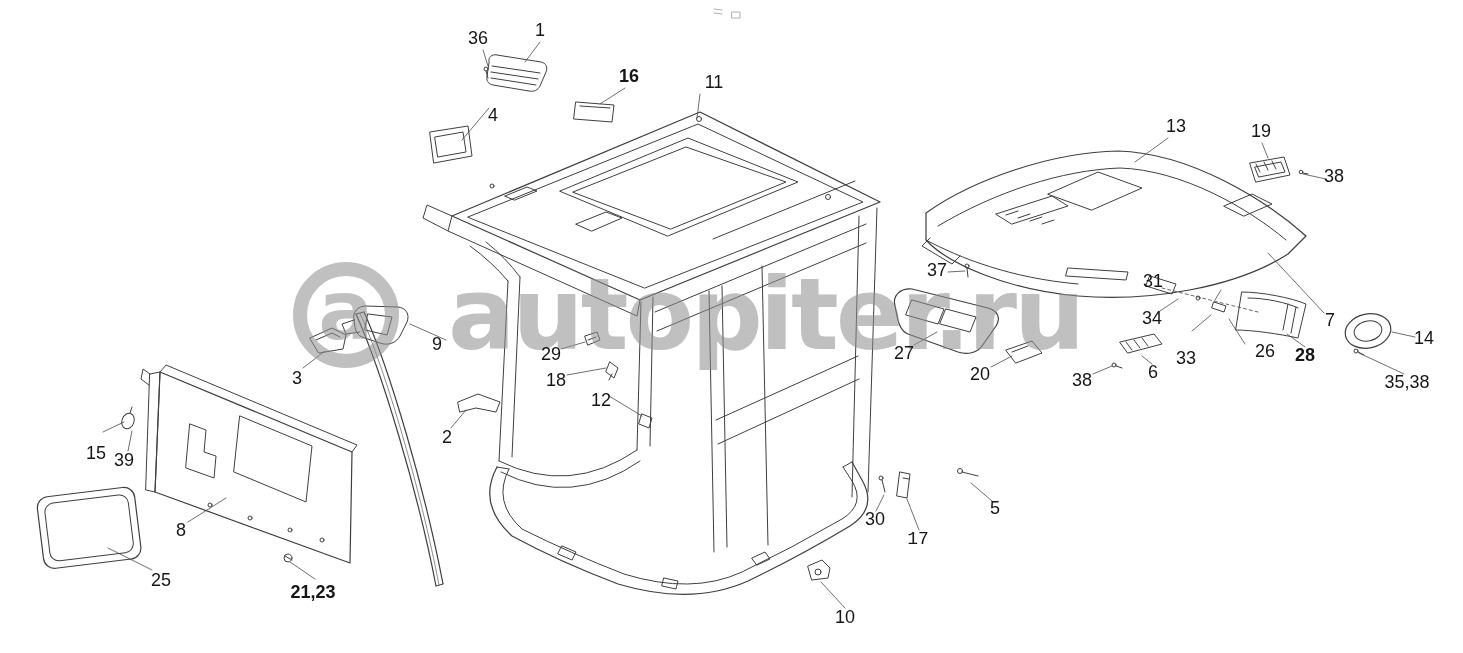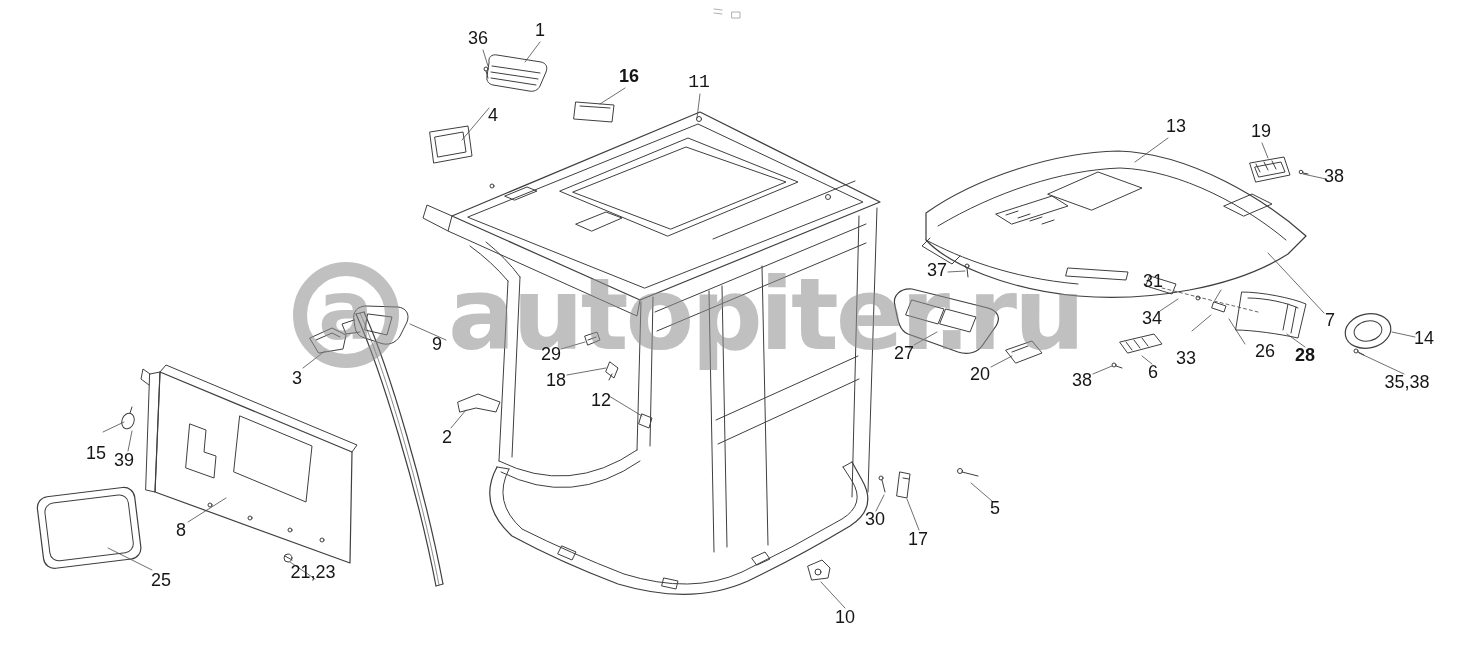--- a/index.html
+++ b/index.html
@@ -270,21 +270,21 @@
   <div class="watermark">
     <span class="wm-logo">a</span>
     <span class="wm-text">autopiter.ru</span>
   </div>
 
   <div id="labels">
       <div class="part-label" style="left: 478px; top: 38px;">36</div>
       <div class="part-label" style="left: 540px; top: 30px;">1</div>
       <div class="part-label" style="left: 493px; top: 115px;">4</div>
       <div class="part-label" style="left: 629px; top: 76px; font-weight: bold;">16</div>
-      <div class="part-label" style="left: 699px; top: 82px; font-family: Liberation Mono, monospace;">11</div>
+      <div class="part-label" style="left: 714px; top: 82px;">11</div>
       <div class="part-label" style="left: 1176px; top: 126px;">13</div>
       <div class="part-label" style="left: 1261px; top: 131px;">19</div>
       <div class="part-label" style="left: 1334px; top: 176px;">38</div>
       <div class="part-label" style="left: 437px; top: 344px;">9</div>
       <div class="part-label" style="left: 297px; top: 378px;">3</div>
       <div class="part-label" style="left: 551px; top: 354px;">29</div>
       <div class="part-label" style="left: 556px; top: 380px;">18</div>
       <div class="part-label" style="left: 601px; top: 400px;">12</div>
       <div class="part-label" style="left: 447px; top: 437px;">2</div>
       <div class="part-label" style="left: 937px; top: 270px;">37</div>
@@ -297,19 +297,19 @@
       <div class="part-label" style="left: 1153px; top: 372px;">6</div>
       <div class="part-label" style="left: 1082px; top: 380px;">38</div>
       <div class="part-label" style="left: 1330px; top: 320px;">7</div>
       <div class="part-label" style="left: 1305px; top: 355px; font-weight: bold;">28</div>
       <div class="part-label" style="left: 1424px; top: 338px;">14</div>
       <div class="part-label" style="left: 1407px; top: 382px;">35,38</div>
       <div class="part-label" style="left: 96px; top: 437px; margin-top: 16px;">15</div>
       <div class="part-label" style="left: 124px; top: 460px;">39</div>
       <div class="part-label" style="left: 181px; top: 530px;">8</div>
       <div class="part-label" style="left: 161px; top: 580px;">25</div>
-      <div class="part-label" style="left: 313px; top: 572px;">21,23</div>
+      <div class="part-label" style="left: 313px; top: 592px; font-weight: bold;">21,23</div>
       <div class="part-label" style="left: 875px; top: 519px;">30</div>
-      <div class="part-label" style="left: 918px; top: 539px;">17</div>
+      <div class="part-label" style="left: 918px; top: 539px; font-family: Liberation Mono, monospace;">17</div>
       <div class="part-label" style="left: 995px; top: 508px;">5</div>
       <div class="part-label" style="left: 845px; top: 617px;">10</div>
     </div>
 </div>
 
 </body></html>

